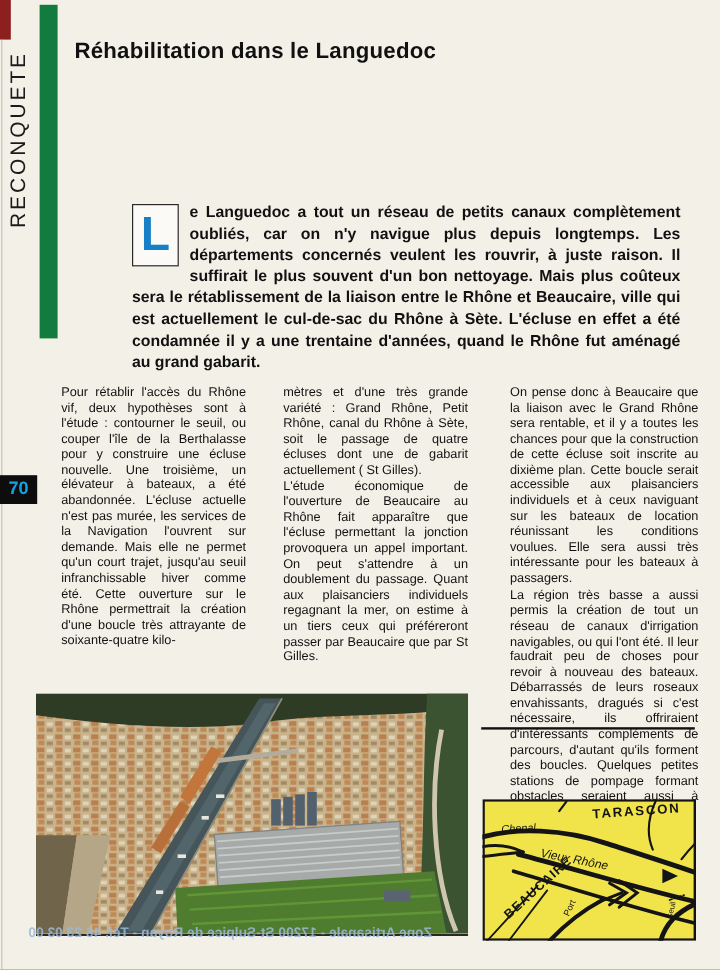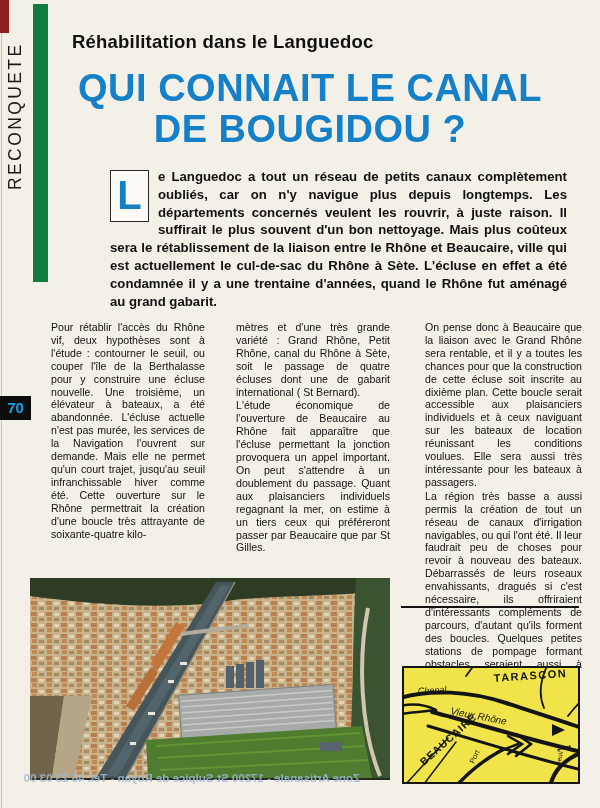--- a/index.html
+++ b/index.html
@@ -16,21 +16,21 @@
     position:absolute;left:5px;top:190px;width:166px;
     transform:rotate(-90deg);transform-origin:left top;
     font-size:17.5px;letter-spacing:2.4px;font-weight:400;color:#1a1a1a;
     white-space:nowrap;
   }
   .pagenum{
     position:absolute;left:0;top:396px;width:31px;height:24px;background:#0d0d0d;
     color:#0ea5e9;font-weight:bold;font-size:15px;line-height:24px;text-align:center;
   }
   
-  .kicker{position:absolute;left:72px;top:31px;font-size:18.5px;font-weight:bold;letter-spacing:.2px;}
+  .kicker{position:absolute;left:62px;top:31px;font-size:18.5px;font-weight:bold;letter-spacing:.2px;}
   .title{
     position:absolute;left:50px;top:68px;width:520px;text-align:center;
     color:#1580c8;font-weight:bold;font-size:38px;line-height:41px;letter-spacing:.5px;
   }
   
   .intro{
     position:absolute;left:110px;top:168px;width:457px;
     font-size:13.2px;font-weight:bold;line-height:17.8px;text-align:justify;
   }
   .dropcap{
@@ -78,34 +78,30 @@
 
 <div class="page">
 
   <div class="corner-red"></div>
   <div class="edge-line"></div>
   <div class="green-bar"></div>
   <div class="section-vert">RECONQUETE</div>
   <div class="pagenum">70</div>
 
   <div class="kicker">Réhabilitation dans le Languedoc</div>
-  <div class="title">
-    <div>QUI CONNAIT LE CANAL</div>
-    <div>DE BOUGIDOU ?</div>
-  </div>
 
   <div class="intro">
     <span class="dropcap">L</span><span>e Languedoc a tout un réseau de petits canaux complètement oubliés, car on n'y navigue plus depuis longtemps. Les départements concernés veulent les rouvrir, à juste raison. Il suffirait le plus souvent d'un bon nettoyage. Mais plus coûteux sera le rétablissement de la liaison entre le Rhône et Beaucaire, ville qui est actuellement le cul-de-sac du Rhône à Sète. L'écluse en effet a été condamnée il y a une trentaine d'années, quand le Rhône fut aménagé au grand gabarit.</span>
   </div>
 
   <div class="col col1">
     <p>Pour rétablir l'accès du Rhône vif, deux hypothèses sont à l'étude : contourner le seuil, ou couper l'île de la Berthalasse pour y construire une écluse nouvelle. Une troisième, un élévateur à bateaux, a été abandonnée. L'écluse actuelle n'est pas murée, les services de la Navigation l'ouvrent sur demande. Mais elle ne permet qu'un court trajet, jusqu'au seuil infranchissable hiver comme été. Cette ouverture sur le Rhône permettrait la création d'une boucle très attrayante de soixante-quatre kilo-</p>
   </div>
   <div class="col col2">
-    <p>mètres et d'une très grande variété : Grand Rhône, Petit Rhône, canal du Rhône à Sète, soit le passage de quatre écluses dont une de gabarit international ( St Bernard).</p>
+    <p>mètres et d'une très grande variété : Grand Rhône, Petit Rhône, canal du Rhône à Sète, soit le passage de quatre écluses dont une de gabarit actuellement ( St Gilles).</p>
     <p>L'étude économique de l'ouverture de Beaucaire au Rhône fait apparaître que l'écluse permettant la jonction provoquera un appel important. On peut s'attendre à un doublement du passage. Quant aux plaisanciers individuels regagnant la mer, on estime à un tiers ceux qui préféreront passer par Beaucaire que par St Gilles.</p>
   </div>
   <div class="col col3">
     <p>On pense donc à Beaucaire que la liaison avec le Grand Rhône sera rentable, et il y a toutes les chances pour que la construction de cette écluse soit inscrite au dixième plan. Cette boucle serait accessible aux plaisanciers individuels et à ceux naviguant sur les bateaux de location réunissant les conditions voulues. Elle sera aussi très intéressante pour les bateaux à passagers.</p>
     <p>La région très basse a aussi permis la création de tout un réseau de canaux d'irrigation navigables, ou qui l'ont été. Il leur faudrait peu de choses pour revoir à nouveau des bateaux. Débarrassés de leurs roseaux envahissants, dragués si c'est nécessaire, ils offriraient d'intéressants compléments de parcours, d'autant qu'ils forment des boucles. Quelques petites stations de pompage formant obstacles seraient aussi à modifier.</p>
   </div>
 
   <div class="photo">
     <svg width="360" height="200" viewBox="0 0 360 200">
       <defs>

